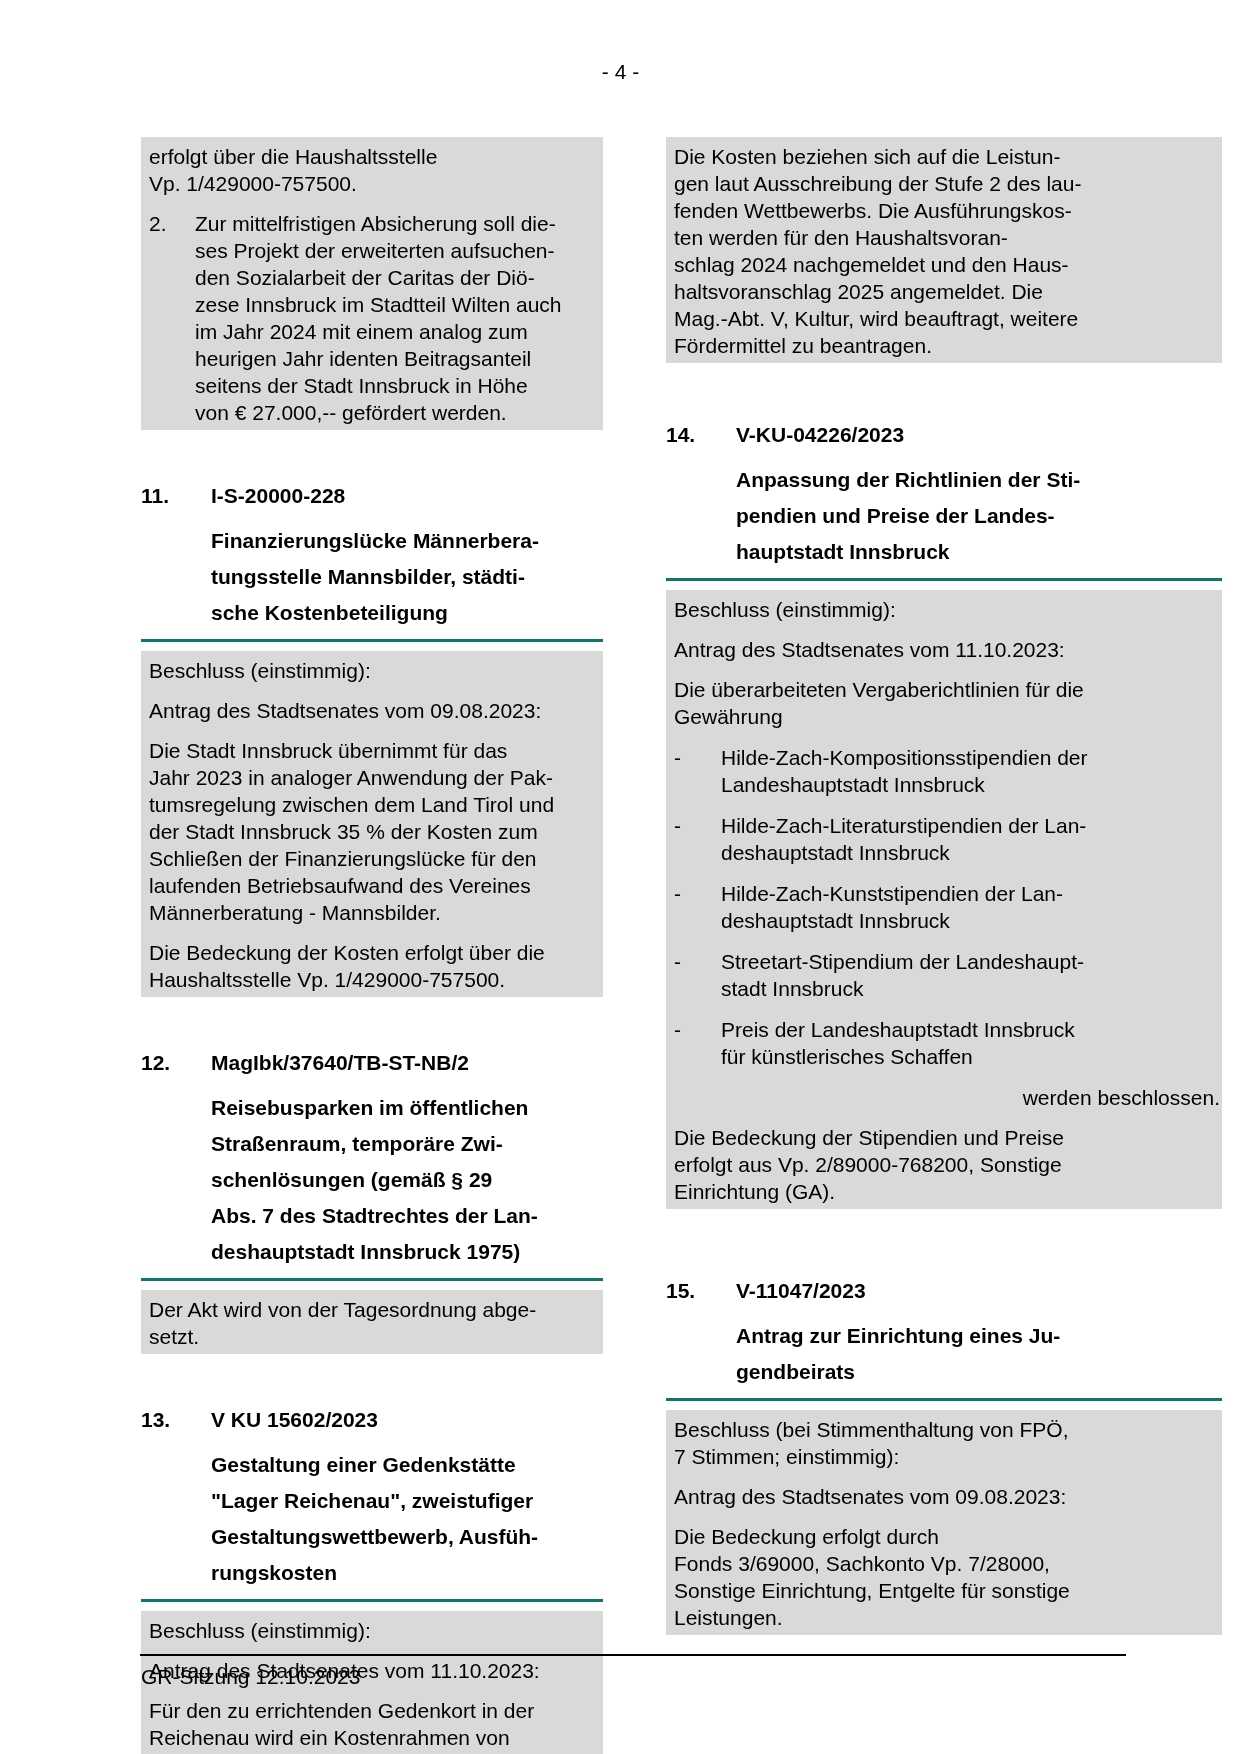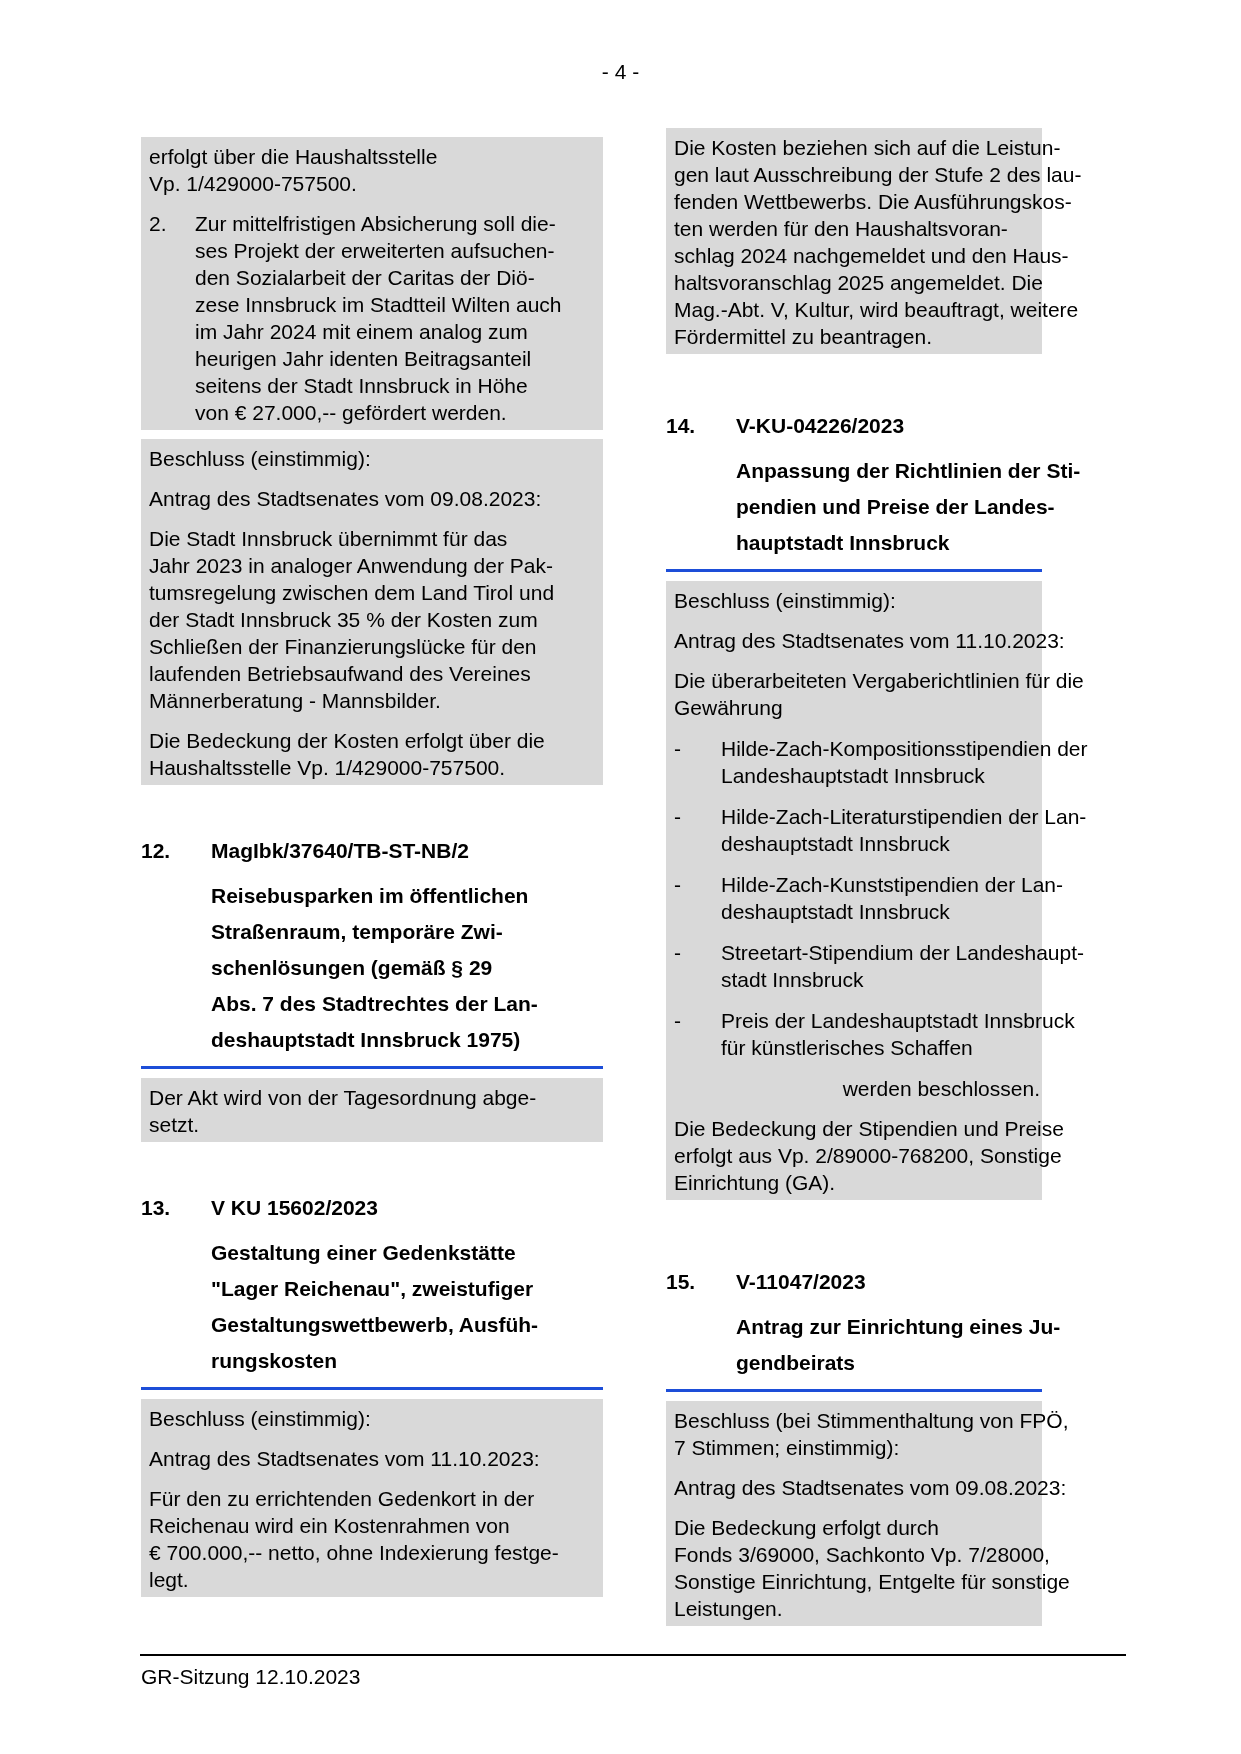--- a/index.html
+++ b/index.html
@@ -4,32 +4,32 @@
 <style>
   html,body{margin:0;padding:0;}
   body{
     width:1241px;height:1754px;position:relative;background:#ffffff;
     font-family:"Liberation Sans",sans-serif;font-size:21px;line-height:27px;color:#000;
     overflow:hidden;
   }
   .pagenum{position:absolute;top:58px;left:0;width:1241px;text-align:center;}
   .col{position:absolute;}
   .col-left{left:141px;top:137px;width:462px;}
-  .col-right{left:666px;top:128px;width:376px;}
+  .col-right{left:666px;top:137px;width:556px;}
   .hl{background:#d9d9d9;padding:6px 2px 4px 8px;}
   .pre{white-space:pre;margin:0;}
   .hl .para{margin:0;}
   .hl .para + .para{margin-top:13px;}
   .listrow{display:flex;}
   .listrow .num{width:46px;flex:none;}
   .hang{margin-left:46px;}
   .gap-item{margin-top:52px;}
   .gap-item-r{margin-top:58px;}
   .gap-item-r2{margin-top:68px;}
-  .item-head{border-bottom:3px solid #1d4ed8;padding-bottom:8px;}
+  .item-head{border-bottom:3px solid #0f766e;padding-bottom:8px;}
   .codeline{display:flex;font-weight:bold;}
   .codeline .inum{width:70px;flex:none;}
   .item-title{font-weight:bold;margin:14px 0 0 70px;line-height:36px;}
   .hl-after-head{margin-top:9px;}
   .bullet{display:flex;margin-top:14px;}
   .bullet .dash{width:47px;flex:none;}
   .footer-line{position:absolute;left:140px;top:1654px;width:986px;border-top:2px solid #000;}
   .footer-text{position:absolute;left:141px;top:1663px;}
 </style>
 </head>
@@ -48,20 +48,29 @@
 ses Projekt der erweiterten aufsuchen-
 den Sozialarbeit der Caritas der Diö-
 zese Innsbruck im Stadtteil Wilten auch
 im Jahr 2024 mit einem analog zum
 heurigen Jahr identen Beitragsanteil
 seitens der Stadt Innsbruck in Höhe
 von € 27.000,-- gefördert werden.</div>
     </div>
   </div>
 
+  <div class="item-head gap-item">
+    <div class="codeline">
+      <span class="inum">11.</span>
+      <span class="pre">I-S-20000-228</span>
+    </div>
+    <div class="item-title pre">Finanzierungslücke Männerbera-
+tungsstelle Mannsbilder, städti-
+sche Kostenbeteiligung</div>
+  </div>
   <div class="hl hl-after-head">
     <div class="para pre">Beschluss (einstimmig):</div>
     <div class="para pre">Antrag des Stadtsenates vom 09.08.2023:</div>
     <div class="para pre">Die Stadt Innsbruck übernimmt für das
 Jahr 2023 in analoger Anwendung der Pak-
 tumsregelung zwischen dem Land Tirol und
 der Stadt Innsbruck 35 % der Kosten zum
 Schließen der Finanzierungslücke für den
 laufenden Betriebsaufwand des Vereines
 Männerberatung - Mannsbilder.</div>

